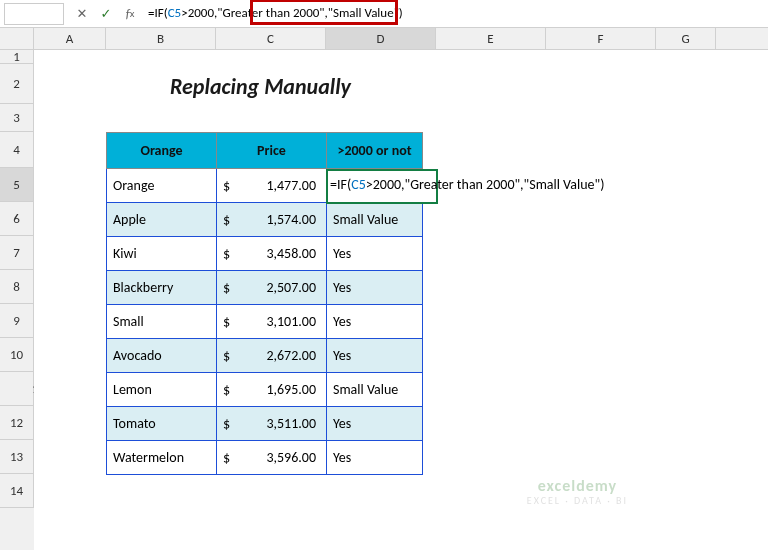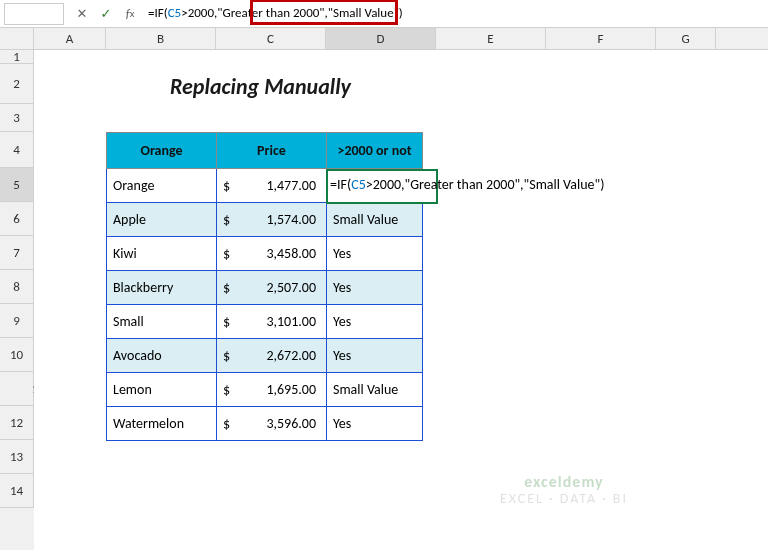--- a/index.html
+++ b/index.html
@@ -192,21 +192,21 @@
   right: 140px;
   bottom: 44px;
   opacity: 0.25;
   font-size: 12px;
   color: #888;
   text-align: center;
   line-height: 1.1;
   z-index: 3;
 }
 .watermark .wm1 { font-weight: bold; font-size: 16px; letter-spacing: 1px; color: #2a7a2a;}
-.watermark .wm2 { font-size: 14px; letter-spacing: 2px; }
+.watermark .wm2 { font-size: 10px; letter-spacing: 2px; }
 
 
 </style>
 </head>
 <body>
 
 <div class="formula-bar">
   <input class="name-box" value="" style="">
   <div class="fb-btn">✕</div>
   <div class="fb-btn check">✓</div>
@@ -315,20 +315,28 @@
               <td class="col-res">Yes</td>
             </tr>
             <tr>
               <td class="col-prod">Lemon</td>
               <td class="col-price price-cell">
                 <span class="sym">$</span>
                 <span class="num">1,695.00</span>
               </td>
               <td class="col-res">Small Value</td>
             </tr>
+            <tr class="band">
+              <td class="col-prod">Tomato</td>
+              <td class="col-price price-cell">
+                <span class="sym">$</span>
+                <span class="num">3,511.00</span>
+              </td>
+              <td class="col-res">Yes</td>
+            </tr>
             <tr>
               <td class="col-prod">Watermelon</td>
               <td class="col-price price-cell">
                 <span class="sym">$</span>
                 <span class="num">3,596.00</span>
               </td>
               <td class="col-res">Yes</td>
             </tr>
           </tbody>
       </table>

